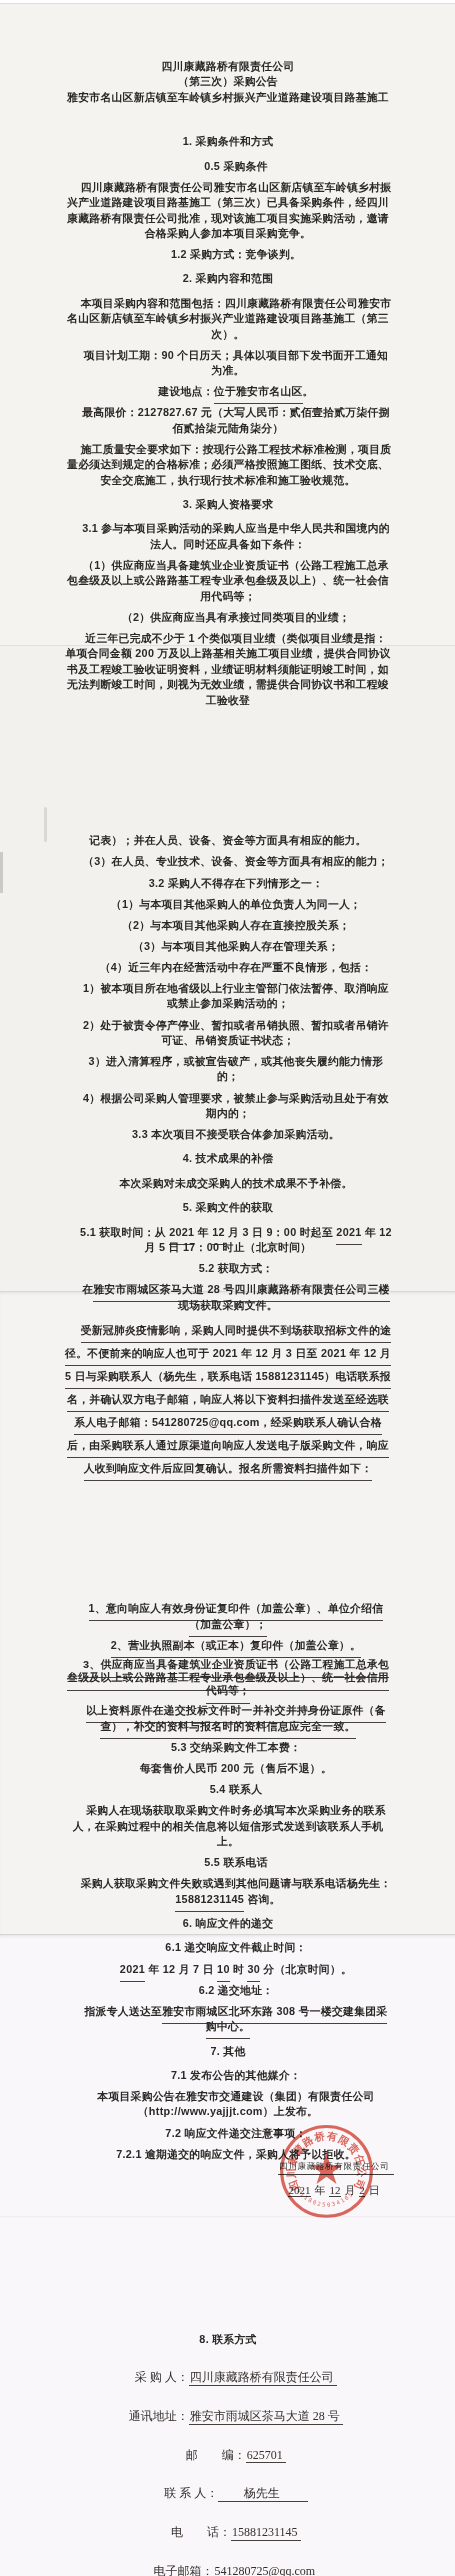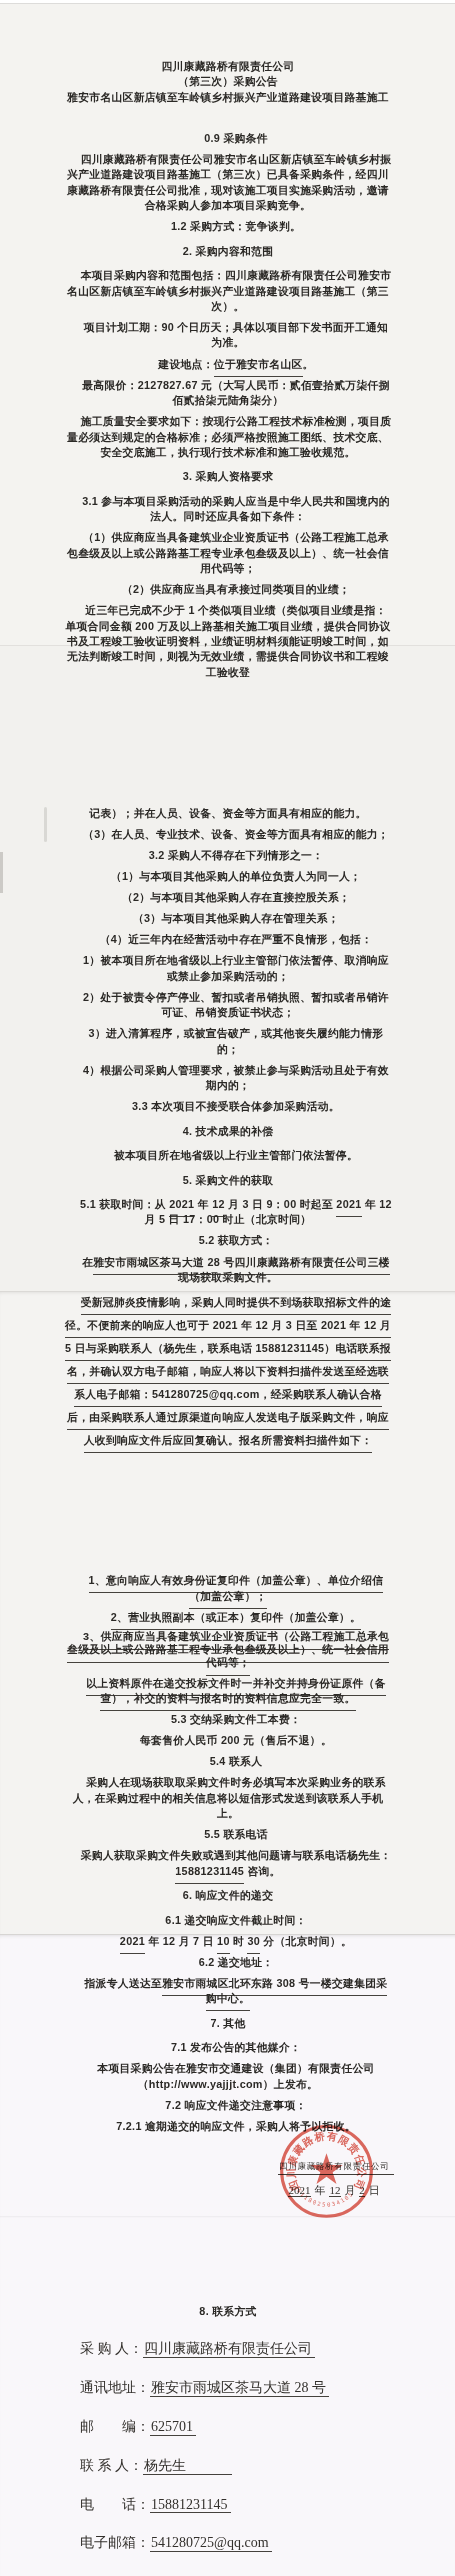--- a/index.html
+++ b/index.html
@@ -35,21 +35,21 @@
   .p.wide{line-height:23px;}
   .p.wide2{line-height:13px;font-family:Liberation Mono, monospace;}
   .gap{width:100%;}
   .gap-title{height:20px;}
   .gap-pb1{height:114px;}
   .gap-pb2{height:110px;}
   .gap-pb3{height:155px;}
   span.u{border-bottom:0.6px solid #45423d;padding-bottom:6px;}
   span.b{font-weight:bold;margin-top:11px;}
 
-  .contact-row{font-size:14px;line-height:14.2px;margin:23px 0;padding-left:16px;}
+  .contact-row{font-size:12px;line-height:14.2px;margin:23px 0;padding-left:16px;text-align:center;}
   .contact-row .val{border-bottom:0.6px solid #45423d;padding:0 3.4px 0.6px 1.1px;display:inline-block;}
   .contact-row:nth-of-type(1) .val{min-width:97px;}
   .contact-row:nth-of-type(2) .val{min-width:122px;}
   .contact-row:nth-of-type(4) .val{min-width:85px;}
   .contact-row:nth-of-type(5) .val{min-width:60px;}
 
   .sig-company{
     position:absolute;left:278px;top:2161px;font-size:8.5px;letter-spacing:0.7px;
     border-bottom:0.6px solid #403d38;padding:0 4.6px 1.1px 1.1px;z-index:4;
   }
@@ -70,21 +70,22 @@
 <div class="smudge-a"></div>
 <div class="smudge-b"></div>
 
 <div class="content">
 
   <div class="doc-title" id="doc-body">
     <div>四川康藏路桥有限责任公司</div>
     <div>（第三次）采购公告</div>
     <div>雅安市名山区新店镇至车岭镇乡村振兴产业道路建设项目路基施工</div>
   <div class="gap gap-title"></div>
-      <div class="p"><span>0.9 采购条件</span></div>
+      <div class="h"><span>1. 采购条件和方式</span></div>
+      <div class="p"><span>0.5 采购条件</span></div>
       <div class="p"><span>四川康藏路桥有限责任公司雅安市名山区新店镇至车岭镇乡村振兴产业道路建设项目路基施工（第三次）已具备采购条件，经四川康藏路桥有限责任公司批准，现对该施工项目实施采购活动，邀请合格采购人参加本项目采购竞争。</span></div>
       <div class="p"><span>1.2 采购方式：竞争谈判。</span></div>
       <div class="h"><span>2. 采购内容和范围</span></div>
       <div class="p"><span>本项目采购内容和范围包括：四川康藏路桥有限责任公司雅安市名山区新店镇至车岭镇乡村振兴产业道路建设项目路基施工（第三次）。</span></div>
       <div class="p"><span>项目计划工期：90 个日历天；具体以项目部下发书面开工通知为准。</span></div>
       <div class="p"><span>建设地点：</span><span class="u">位于雅安市名山区</span><span>。</span></div>
       <div class="p"><span>最高限价：2127827.67 元（大写人民币：贰佰壹拾贰万柒仟捌佰贰拾柒元陆角柒分）</span></div>
       <div class="p"><span>施工质量安全要求如下：按现行公路工程技术标准检测，项目质量必须达到规定的合格标准；必须严格按照施工图纸、技术交底、安全交底施工，执行现行技术标准和施工验收规范。</span></div>
       <div class="h"><span>3. 采购人资格要求</span></div>
       <div class="p"><span>3.1 参与本项目采购活动的采购人应当是中华人民共和国境内的法人。同时还应具备如下条件：</span></div>
@@ -98,21 +99,21 @@
       <div class="p"><span>（1）与本项目其他采购人的单位负责人为同一人；</span></div>
       <div class="p"><span>（2）与本项目其他采购人存在直接控股关系；</span></div>
       <div class="p"><span>（3）与本项目其他采购人存在管理关系；</span></div>
       <div class="p"><span>（4）近三年内在经营活动中存在严重不良情形，包括：</span></div>
       <div class="p"><span>1）被本项目所在地省级以上行业主管部门依法暂停、取消响应或禁止参加采购活动的；</span></div>
       <div class="p"><span>2）处于被责令停产停业、暂扣或者吊销执照、暂扣或者吊销许可证、吊销资质证书状态；</span></div>
       <div class="p"><span>3）进入清算程序，或被宣告破产，或其他丧失履约能力情形的；</span></div>
       <div class="p"><span>4）根据公司采购人管理要求，被禁止参与采购活动且处于有效期内的；</span></div>
       <div class="p"><span>3.3 本次项目不接受联合体参加采购活动。</span></div>
       <div class="h"><span>4. 技术成果的补偿</span></div>
-      <div class="p"><span>被本项目所在地省级以上行业主管部门依法暂停。</span></div>
+      <div class="p"><span>本次采购对未成交采购人的技术成果不予补偿。</span></div>
       <div class="h"><span>5. 采购文件的获取</span></div>
       <div class="p"><span>5.1 获取时间：从 </span><span class="u">2021</span><span> 年 </span><span class="u">12</span><span> 月 3 日 9：00 时起至 </span><span class="u">2021</span><span> 年 12 月 5 日 17：00 时止（北京时间）</span></div>
       <div class="p"><span>5.2 获取方式：</span></div>
       <div class="p"><span>在</span><span class="u">雅安市雨城区茶马大道 28 号四川康藏路桥有限责任公司三楼</span><span>现场获取采购文件。</span></div>
       <div class="p wide"><span class="u">受新冠肺炎疫情影响，采购人同时提供不到场获取招标文件的途径。不便前来的响应人也可于 2021 年 12 月 3 日至 2021 年 12 月 5 日与采购联系人（杨先生，联系电话 15881231145）电话联系报名，并确认双方电子邮箱，响应人将以下资料扫描件发送至经选联系人电子邮箱：541280725@qq.com，经采购联系人确认合格后，由采购联系人通过原渠道向响应人发送电子版采购文件，响应人收到响应文件后应回复确认。报名所需资料扫描件如下：</span></div>
       <div class="gap gap-pb2"></div>
       <div class="p"><span class="u">1、意向响应人有效身份证复印件（加盖公章）、单位介绍信（加盖公章）；</span></div>
       <div class="p"><span class="u">2、营业执照副本（或正本）复印件（加盖公章）。</span></div>
       <div class="p wide2"><span class="u">3、供应商应当具备建筑业企业资质证书（公路工程施工总承包叁级及以上或公路路基工程专业承包叁级及以上）、统一社会信用代码等；</span></div>
       <div class="p"><span class="u">以上资料原件在递交投标文件时一并补交并持身份证原件（备查），补交的资料与报名时的资料信息应完全一致。</span></div>

